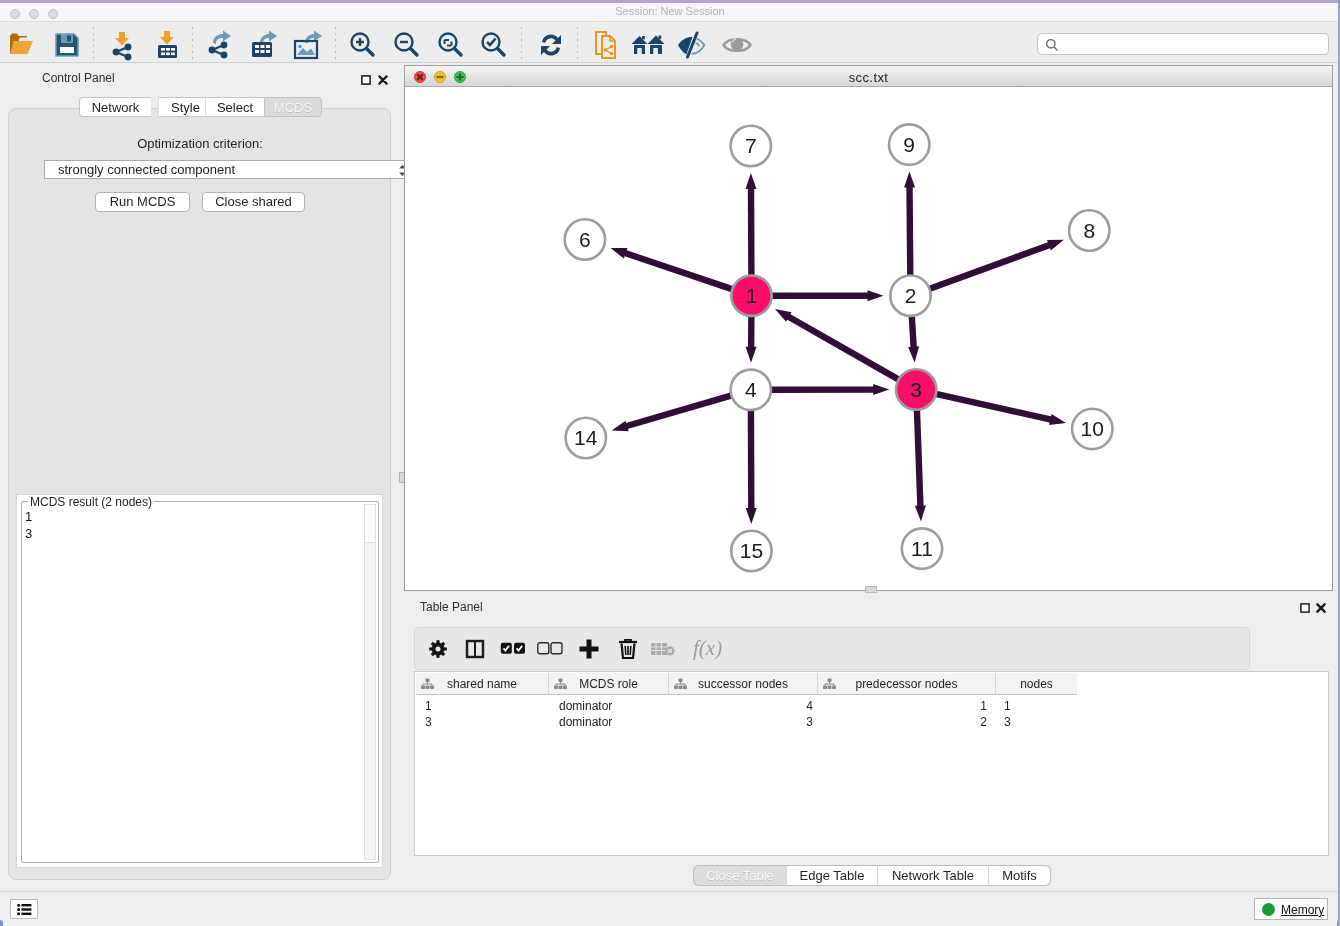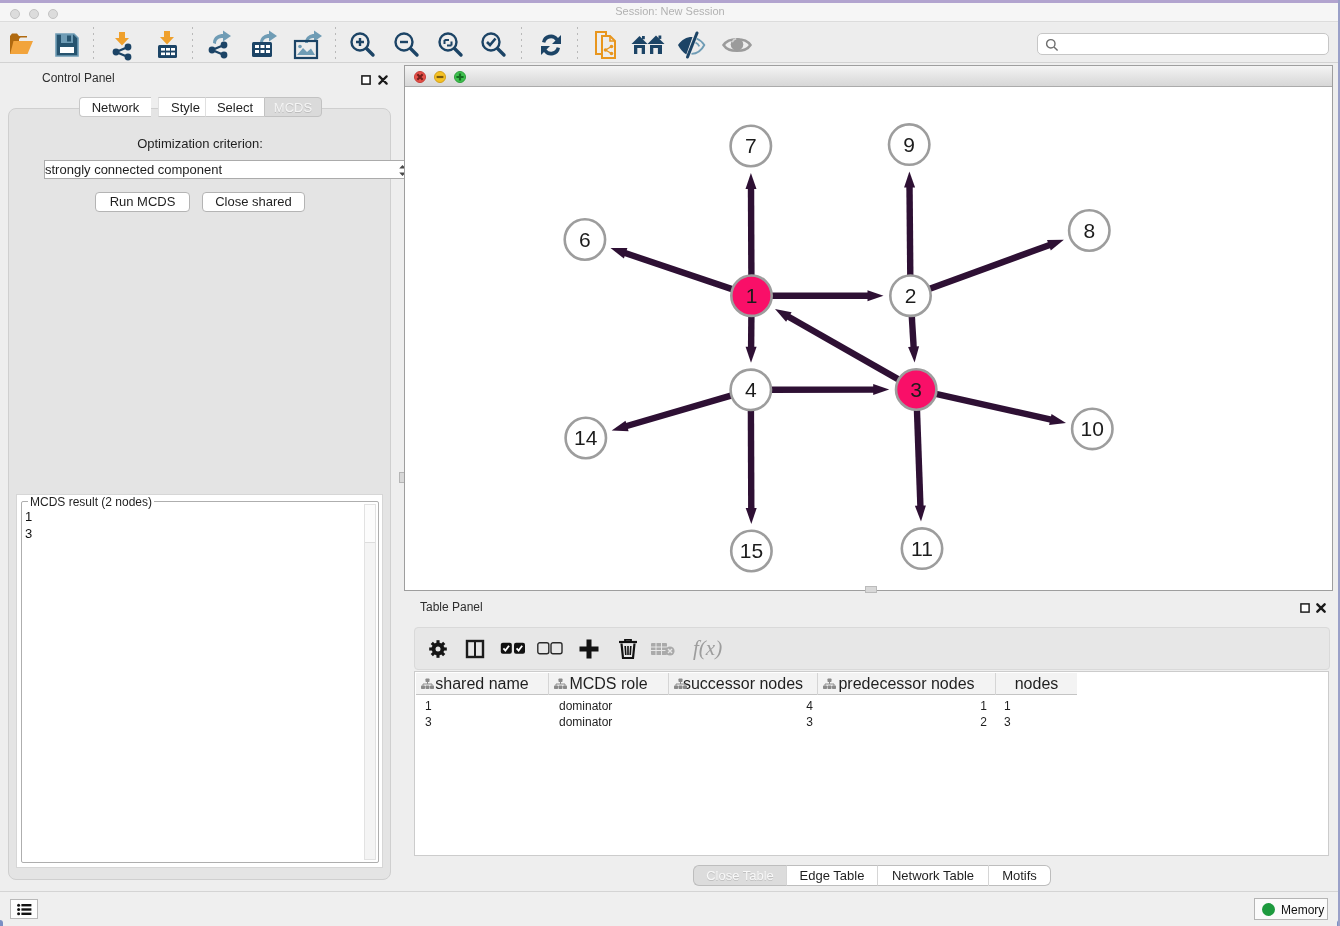--- a/index.html
+++ b/index.html
@@ -14,40 +14,40 @@
 #wtitle { left:0; top:5px; width:1340px; text-align:center; font-size:11px; color:#b2b2b2; }
 #toolbar { left:0; top:23px; width:1340px; height:40px; background:#ededed; border-bottom:1px solid #d2d2d2; }
 .sep { position:absolute; top:4px; height:32px; width:1px; background-image:linear-gradient(#b9b9b9 33%, rgba(0,0,0,0) 0%); background-size:1px 6px; }
 .tbi { position:absolute; top:5px; }
 #searchbox { position:absolute; left:1037px; top:10px; width:292px; height:22px; background:#ffffff; border:1px solid #c6c6c6; border-radius:5px; }
 
 #cp-title { left:14px; top:71px; font-size:12px; color:#2e2e2e;margin-left:28px; }
 #cp-content { left:8px; top:108px; width:383px; height:772px; background:#e4e4e4; border:1px solid #cfcfcf; border-radius:8px; }
 .cptab { position:absolute; top:97px; height:20px; background:#ffffff; border-top:1px solid #c8c8c8; border-bottom:1px solid #c8c8c8; font-size:13px; color:#1f1f1f; text-align:center; line-height:19px; }
 #opt-label { left:0px; top:136px; width:400px; text-align:center; font-size:13px; color:#1f1f1f; }
-#dropdown { left:44px; top:160px; width:371px; height:19px; background:#ffffff; border:1px solid #ababab; border-radius:0; font-size:13px; color:#1f1f1f; line-height:17px; }
+#dropdown { left:44px; top:160px; width:371px; height:19px; background:#ffffff; border:1px solid #ababab; border-radius:0; font-size:13px; color:#1f1f1f; line-height:17px; padding-left:13px; }
 .btn { position:absolute; top:192px; height:20px; background:#ffffff; border:1px solid #b4b4b4; border-radius:4px; font-size:13px; color:#1f1f1f; text-align:center; line-height:18px; }
 #resultbox { left:16px; top:494px; width:367px; height:374px; background:#ffffff; border:1px solid #d6d6d6; }
 #fieldset { left:4px; top:6px; width:358px; height:362px; border:1px solid #aeaeae; border-radius:2px; }
 #legend { position:absolute; left:6px; top:-7px; background:#ffffff; padding:0 2px; font-size:12px; color:#1f1f1f; }
 
 #vsplit-handle { left:399px; top:472px; width:6px; height:11px; background:#d8d8d8; border:1px solid #b5b5b5; }
 
 #netframe { left:404px; top:65px; width:929px; height:526px; background:#ffffff; border:1px solid #9e9e9e; }
 #nettitle { left:0px; top:0px; width:927px; height:21px; background:linear-gradient(#f4f4f4,#e4e4e4 55%,#d7d7d7); border-bottom:1px solid #ababab; }
 #nettext { left:0; top:4px; width:927px; text-align:center; font-size:13px; color:#1e1e1e; letter-spacing:0.4px; }
 .itl { position:absolute; top:5px; width:12px; height:12px; border-radius:50%; }
 .itl svg { position:absolute; left:0; top:0; }
 #hsplit-handle { left:865px; top:586px; width:12px; height:7px; background:#d8d8d8; border:1px solid #bbbbbb; }
 
 #tp-title { left:420px; top:600px; font-size:12px; color:#2e2e2e; }
-#tp-toolbar { left:414px; top:627px; width:916px; height:43px; background:#e7e7e7; border:1px solid #d9d9d9; border-radius:4px; }
+#tp-toolbar { left:414px; top:627px; width:836px; height:43px; background:#e7e7e7; border:1px solid #d9d9d9; border-radius:4px; }
 #tablebox { left:414px; top:671px; width:915px; height:185px; background:#ffffff; border:1px solid #cccccc; }
 #thead { position:absolute; left:1px; top:1px; width:661px; height:22px; background:#f3f3f3; border-bottom:1px solid #c4c4c4; }
-.th { position:absolute; top:0; height:22px; border-right:1px solid #d5d5d5; font-size:16px; color:#1f1f1f; text-align:center; line-height:22px; }
+.th { position:absolute; top:0; height:22px; border-right:1px solid #d5d5d5; font-size:12px; color:#1f1f1f; text-align:center; line-height:22px; }
 .treeicon { position:absolute; top:5px; left:5px; width:13px; height:12px; }
 .td { position:absolute; font-size:12px; color:#1f1f1f; }
 .btab { position:absolute; top:865px; height:21px; background:#ffffff; border-top:1px solid #bdbdbd; border-bottom:1px solid #bdbdbd; font-size:13px; color:#1f1f1f; text-align:center; line-height:20px; }
 
 #statusbar { left:0; top:891px; width:1340px; height:35px; background:#efefef; border-top:1px solid #d4d4d4; }
 #listbtn { left:10px; top:899px; width:28px; height:20px; background:#fdfdfd; border:1px solid #b9b9b9; }
 #membtn { left:1254px; top:898px; width:74px; height:22px; background:#fbfbfb; border:1px solid #b5b5b5; font-size:12px; color:#111111; }
 </style>
 </head>
 <body>
@@ -230,20 +230,21 @@
   <div class="abs itl" style="left:29px; background:#f6c224; border:1px solid #d2a01c;">
       <svg width="10" height="10" viewBox="0 0 10 10">
         <path d="M1.6 5 L8.4 5" stroke="#7a5a10" stroke-width="2.2"></path>
       </svg>
     </div>
   <div class="abs itl" style="left:49px; background:#3ec14e; border:1px solid #2d9e3c;">
       <svg width="10" height="10" viewBox="0 0 10 10">
         <path d="M5 1.4 L5 8.6 M1.4 5 L8.6 5" stroke="#156e22" stroke-width="2.2"></path>
       </svg>
     </div>
+  <div class="abs" id="nettext">scc.txt</div>
   <svg class="abs" style="left:0;top:21px;" width="927" height="503" viewBox="404 87 927 503">
     <g stroke="#2e1034" stroke-width="6.4" fill="#2e1034">
       <line x1="750.4" y1="276.7" x2="750.0" y2="186.0"></line>
       <line x1="732.5" y1="289.6" x2="621.8" y2="252.3"></line>
       <line x1="769.5" y1="295.7" x2="869.5" y2="295.7"></line>
       <line x1="750.4" y1="314.7" x2="750.1" y2="349.8"></line>
       <line x1="909.3" y1="276.7" x2="908.5" y2="184.6"></line>
       <line x1="927.4" y1="289.2" x2="1050.7" y2="244.2"></line>
       <line x1="910.7" y1="314.7" x2="912.8" y2="349.6"></line>
       <line x1="898.7" y1="380.1" x2="785.3" y2="315.5"></line>
@@ -425,18 +426,18 @@
         <circle cx="1.6" cy="6.5" r="1.5"></circle>
         <circle cx="1.6" cy="10.8" r="1.5"></circle>
         <rect x="4.4" y="1" width="10" height="2.4"></rect>
         <rect x="4.4" y="5.3" width="10" height="2.4"></rect>
         <rect x="4.4" y="9.6" width="10" height="2.4"></rect>
       </g>
     </svg>
   </div>
 <div class="abs" id="membtn">
     <span style="position:absolute;left:7px;top:4px;width:13px;height:13px;border-radius:50%;background:#1d9a3e;"></span>
-    <span style="position:absolute;left:26px;top:4px;">Memory</span>
+    <span style="position:absolute;left:26px;top:4px;text-decoration:underline;">Memory</span>
   </div>
 <div class="abs" style="left:0;top:920px;width:3px;height:6px;background:#7a8fc4;border-radius:0 3px 0 0;"></div>
 <div class="abs" style="left:1337px;top:920px;width:3px;height:6px;background:#7a8fc4;border-radius:3px 0 0 0;"></div>
 <div class="abs" id="topborder"></div>
 <div class="abs" id="rightborder"></div>
 
 </body></html>

